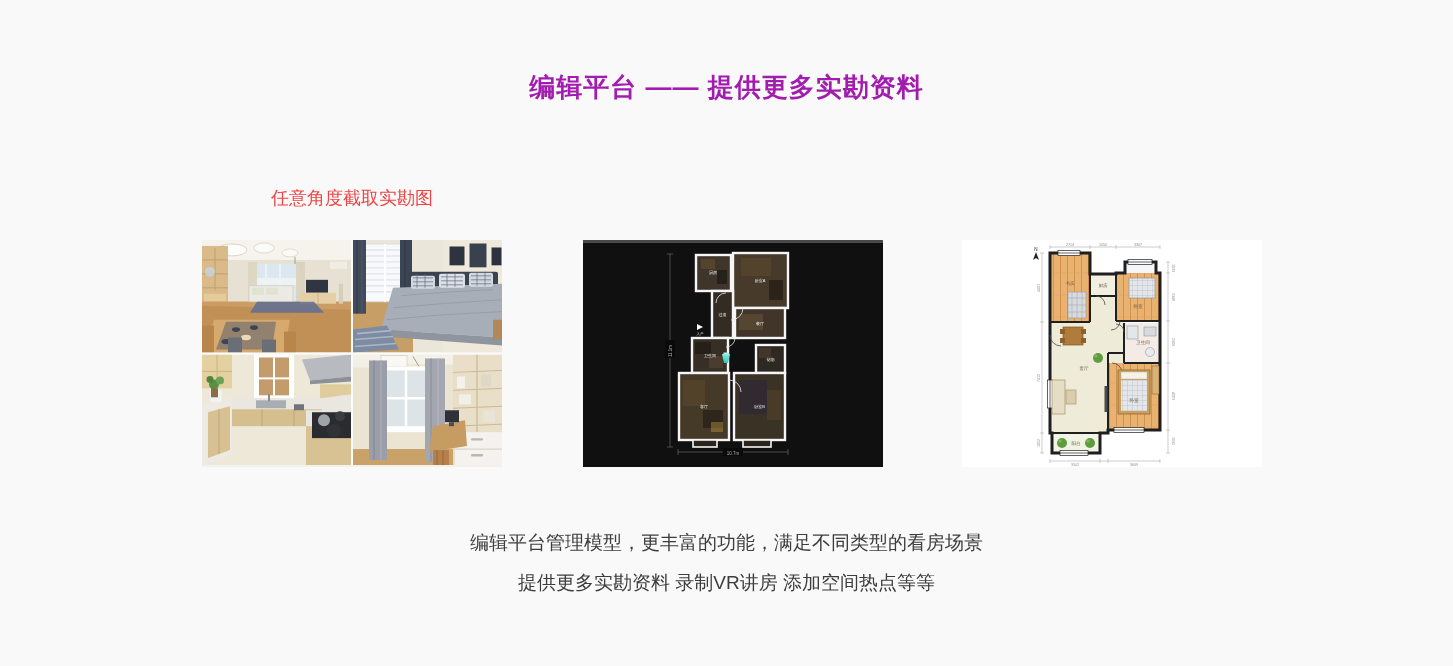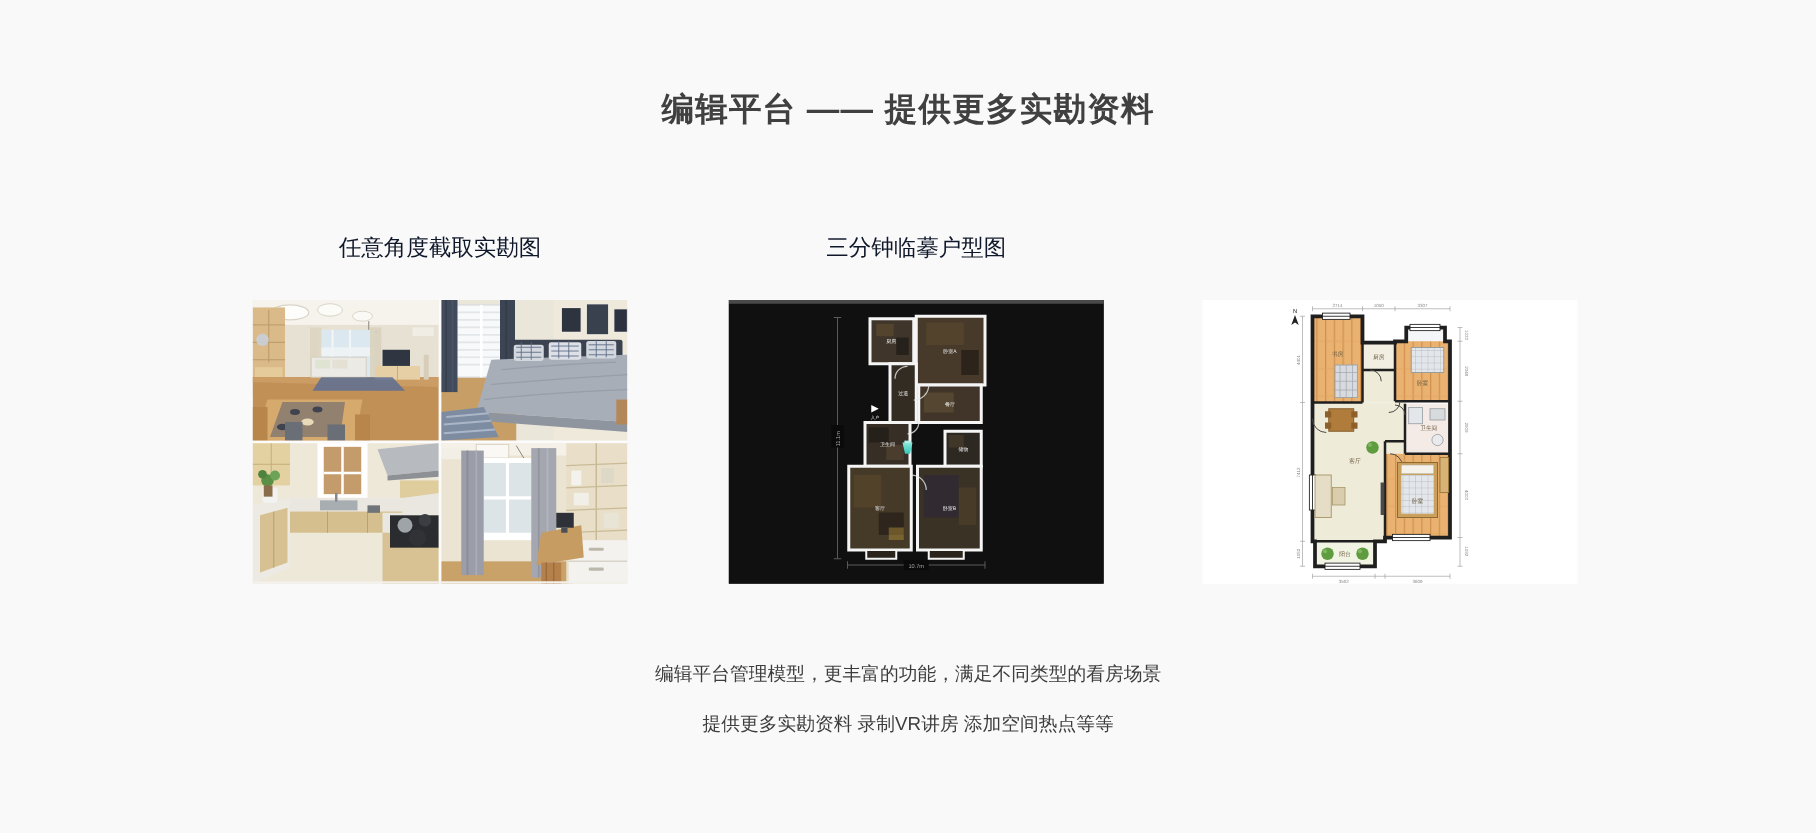--- a/index.html
+++ b/index.html
@@ -8,65 +8,64 @@
     font-family:"Liberation Sans","DejaVu Sans",sans-serif;
     background:#f9f9f9;
     position:relative;
     overflow:hidden;
   }
   .canvas { position:absolute; left:0; top:0; width:1453px; height:666px; }
 
   .page-title {
     position:absolute; top:70px; left:0; width:1453px;
     text-align:center;
-    font-size:26px; font-weight:bold; color:#404040;
+    font-size:26px; font-weight:bold; color:#a21caf;
     letter-spacing:1px;
   }
 
   .feature-caption {
     position:absolute; top:186px; width:300px;
     text-align:center;
-    font-size:18px; color:#0f172a;
+    font-size:18px; color:#ef4444;
     white-space:nowrap;
   }
   .caption-1 { left:202px; }
   .caption-2 { left:583px; }
   .caption-3 { left:962px; }
 
   .feature-image {
     position:absolute; top:240px; width:300px; height:227px;
     overflow:hidden;
   }
   .image-1 { left:202px; }
   .image-2 { left:583px; background:#101010; }
   .image-3 { left:962px; background:#ffffff; }
   .feature-image svg { display:block; width:300px; height:227px; }
 
   .footer-text {
     position:absolute; left:0; width:1453px;
     text-align:center;
-    font-size:15px; color:#3d3d3d;
+    font-size:19px; color:#3d3d3d;
   }
   .footer-line-1 { top:530px; }
   .footer-line-2 { top:570px; }
 
   .room-label { font-size:4px; fill:#f0f0f0; text-anchor:middle; }
   .dim-label-dark { font-size:4.5px; fill:#aaaaaa; text-anchor:middle; }
   .cp-room-label { font-size:4.6px; fill:#6b5a3f; text-anchor:middle; }
   .cp-dim { font-size:3.6px; fill:#8a8a8a; text-anchor:middle; }
 </style>
 </head>
 <body>
 
 <div class="canvas">
 
   <div class="page-title">编辑平台 —— 提供更多实勘资料</div>
 
   <div class="feature-caption caption-1">任意角度截取实勘图</div>
-  <div class="feature-caption caption-2">三分钟临摹户型图</div>
 
   <div class="feature-image image-1">
     <svg viewBox="0 0 300 228" preserveAspectRatio="none">
 
       <g>
         <rect x="0" y="0" width="149" height="113" fill="#e7e1d4"></rect>
         <rect x="0" y="0" width="149" height="20" fill="#f6f3ec"></rect>
         <ellipse cx="30" cy="10" rx="15" ry="6" fill="#fdfdfb" stroke="#d8d4c8" stroke-width="1"></ellipse>
         <ellipse cx="62" cy="8" rx="10" ry="5" fill="#fbfbf8" stroke="#d8d4c8" stroke-width="0.8"></ellipse>
         <ellipse cx="88" cy="13" rx="8" ry="4" fill="#faf9f5" stroke="#d8d4c8" stroke-width="0.8"></ellipse>

